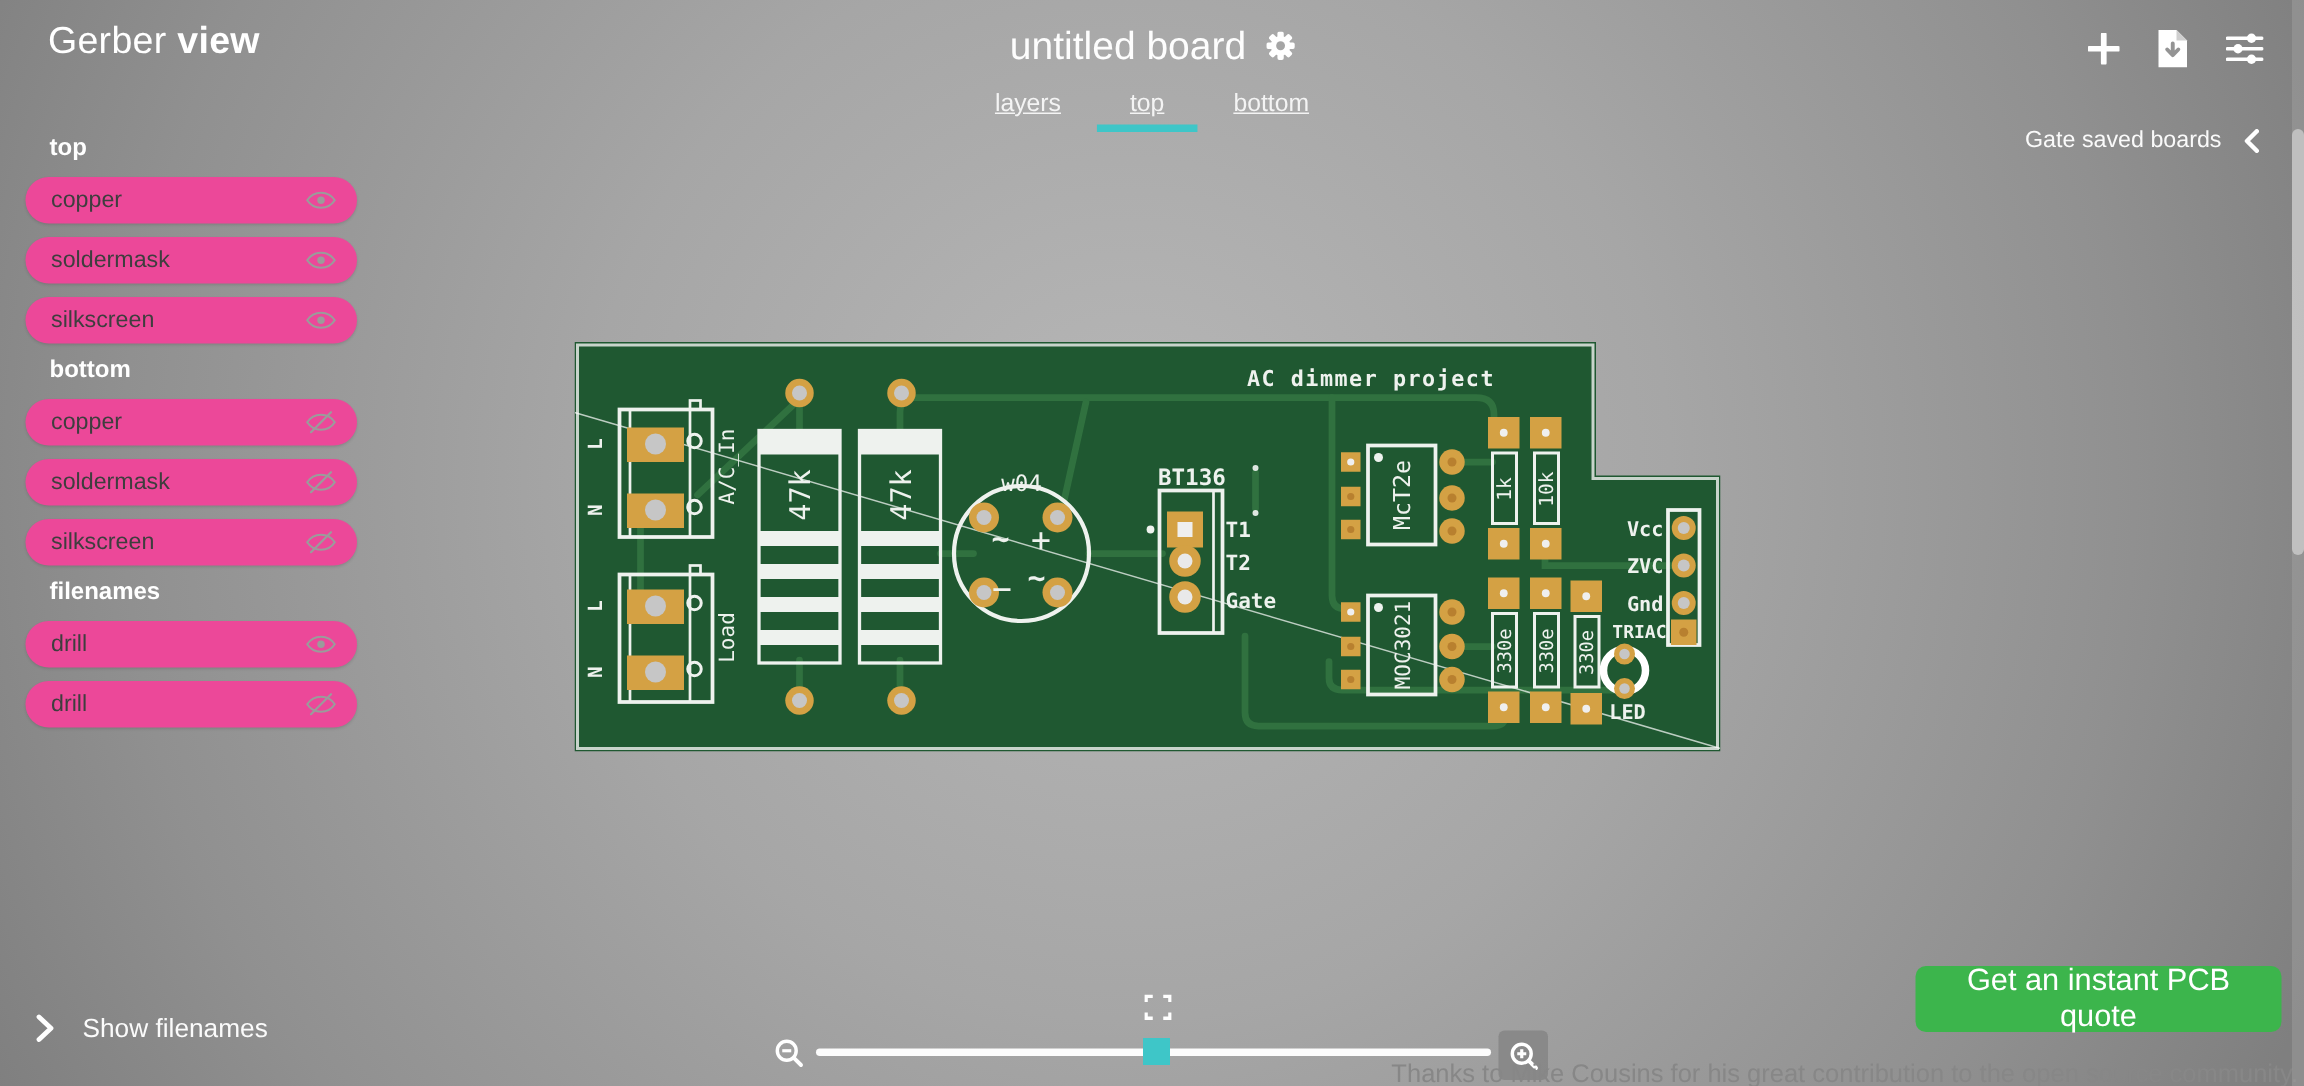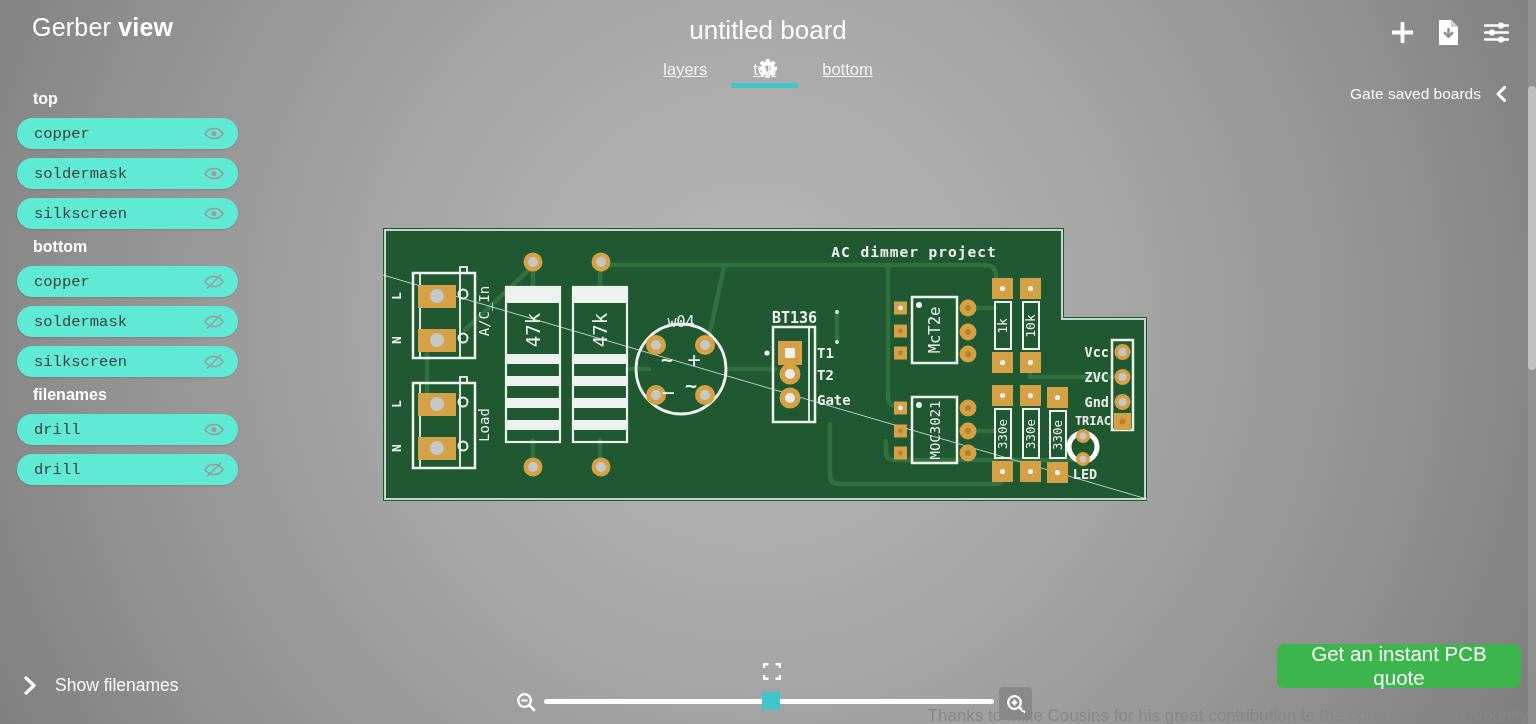--- a/index.html
+++ b/index.html
@@ -6,33 +6,33 @@
   body{
     width:1536px;height:724px;overflow:hidden;position:relative;
     font-family:"Liberation Sans",sans-serif;
     background:radial-gradient(circle 860px at 49% 44%, #b7b7b7 0%, #a6a6a6 42%, #909090 78%, #7f7f7f 100%);
   }
   .abs{position:absolute;}
 
   
   .brand{left:32px;top:13px;font-size:25px;color:#fff;letter-spacing:.2px;}
   .brand b{font-weight:700;}
-  .board-title-row{left:50%;top:15px;transform:translateX(-50%);display:flex;align-items:center;gap:13px;flex-direction:column;}
+  .board-title-row{left:50%;top:15px;transform:translateX(-50%);display:flex;align-items:center;gap:13px;}
   .board-title{font-size:26px;color:#fdfdfd;font-weight:400;white-space:nowrap;}
   .tabs{left:50%;top:60px;transform:translateX(-50%);display:flex;gap:42px;}
   .tab{font-size:16.5px;color:#f4f4f4;position:relative;padding:0 2px 9px 2px;cursor:pointer;white-space:nowrap;text-decoration:underline;}
   .tab--active::after{content:"";position:absolute;left:-20px;right:-20px;bottom:0;height:5px;background:#3ec6c8;}
   .top-icons{right:27px;top:20px;display:flex;align-items:center;gap:25px;}
   .saved-boards{right:30px;top:85px;display:flex;align-items:center;gap:15px;color:#fafafa;font-size:15.5px;cursor:pointer;}
 
   
   .sidebar{left:17px;top:87px;width:221px;}
   .section-title{font-size:16px;font-weight:700;color:#fff;margin:3px 0 10px 16px;}
-  .pill{height:31px;background:#5eead4;border-radius:16px;display:flex;align-items:center;
-        padding:0 14px 0 17px;margin-bottom:9px;box-shadow:0 1px 2px rgba(0,0,0,.12);cursor:pointer;font-family:Liberation Mono, monospace;}
+  .pill{height:31px;background:#ec4899;border-radius:16px;display:flex;align-items:center;
+        padding:0 14px 0 17px;margin-bottom:9px;box-shadow:0 1px 2px rgba(0,0,0,.12);cursor:pointer;}
   .pill-label{font-size:15.5px;color:#3e3e3e;}
   .pill .eye{margin-left:auto;display:flex;}
 
   
   .show-filenames{left:24px;top:675px;display:flex;align-items:center;gap:19px;color:#fbfbfb;font-size:17.5px;cursor:pointer;justify-content:space-between;}
   .fullscreen-btn{left:763px;top:663px;cursor:pointer;}
   .zoom-out-btn{left:516px;top:692px;cursor:pointer;}
   .zoom-track{left:544px;top:699px;width:450px;height:5px;background:#fcfcfc;border-radius:3px;cursor:pointer;}
   .zoom-thumb{position:absolute;top:-7px;width:18px;height:18px;background:#3ec6c8;cursor:grab;}
   .zoom-in-btn{left:999px;top:687px;width:33px;height:33px;background:rgba(134,134,134,.9);border-radius:4px;

